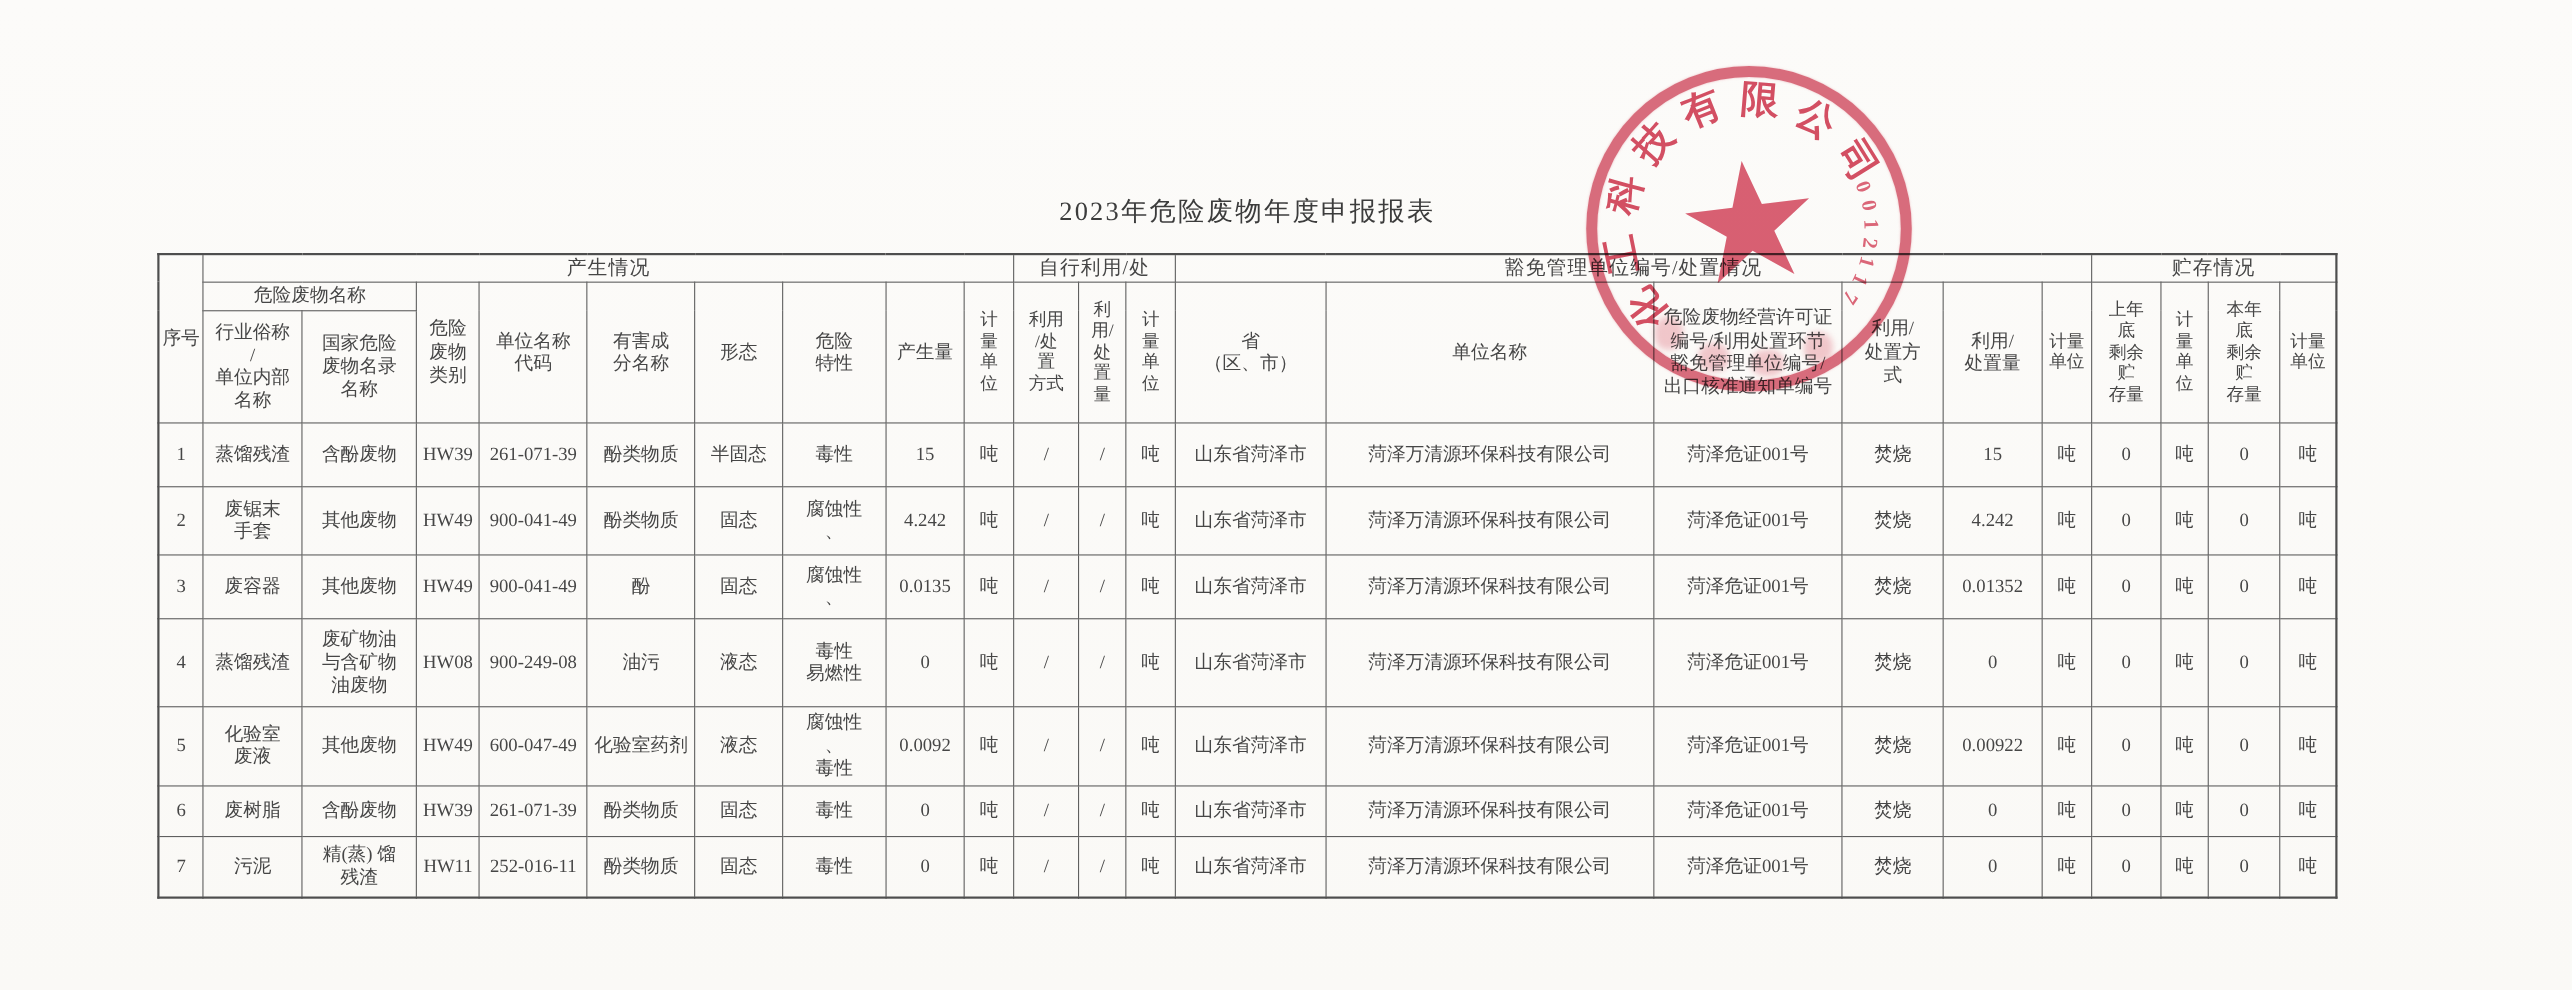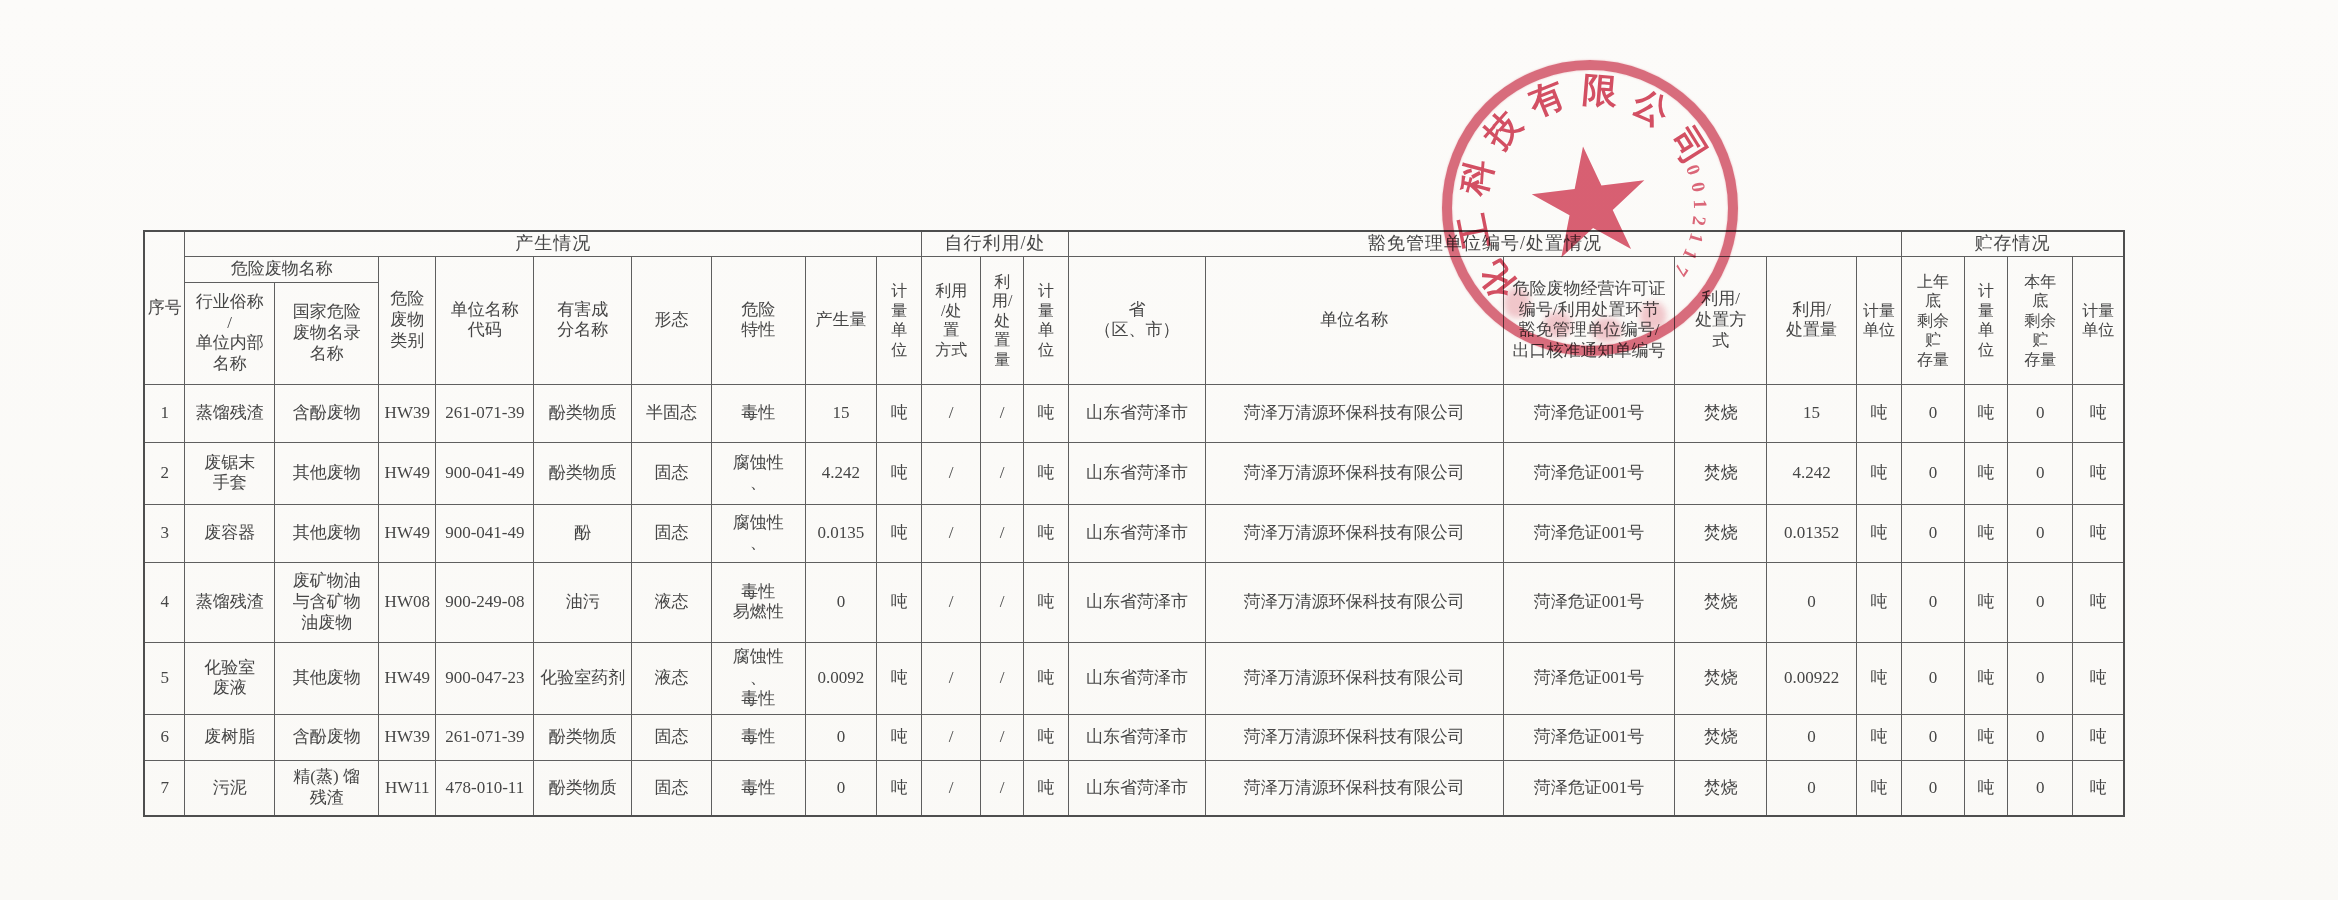--- a/index.html
+++ b/index.html
@@ -67,20 +67,21 @@
   .smudge{
     position:absolute;background:rgba(219,80,100,0.30);
     filter:blur(3px);border-radius:45%;
   }
 </style>
 </head>
 <body>
 
 <div class="page">
 
+  <div class="title">2023年危险废物年度申报报表</div>
 
   <table class="report">
     <colgroup>
       <col style="width:40px">
         <col style="width:88px">
         <col style="width:102px">
       <col style="width:56px">
         <col style="width:96px">
         <col style="width:96px">
       <col style="width:78px">
@@ -286,21 +287,21 @@
       <td>吨</td>
       <td>0</td>
       <td>吨</td>
     </tr>
         <tr class="r4">
       <td>5</td>
       <td>化验室
 废液</td>
       <td>其他废物</td>
       <td>HW49</td>
-      <td>900-047-23</td>
+      <td>600-047-49</td>
       <td>化验室药剂</td>
       <td>液态</td>
       <td>腐蚀性
 、
 毒性</td>
       <td>0.0092</td>
       <td>吨</td>
       <td>/</td>
       <td>/</td>
       <td>吨</td>
@@ -339,21 +340,21 @@
       <td>吨</td>
       <td>0</td>
       <td>吨</td>
     </tr>
         <tr class="r6">
       <td>7</td>
       <td>污泥</td>
       <td>精(蒸) 馏
 残渣</td>
       <td>HW11</td>
-      <td>478-010-11</td>
+      <td>252-016-11</td>
       <td>酚类物质</td>
       <td>固态</td>
       <td>毒性</td>
       <td>0</td>
       <td>吨</td>
       <td>/</td>
       <td>/</td>
       <td>吨</td>
       <td>山东省菏泽市</td>
       <td>菏泽万清源环保科技有限公司</td>

